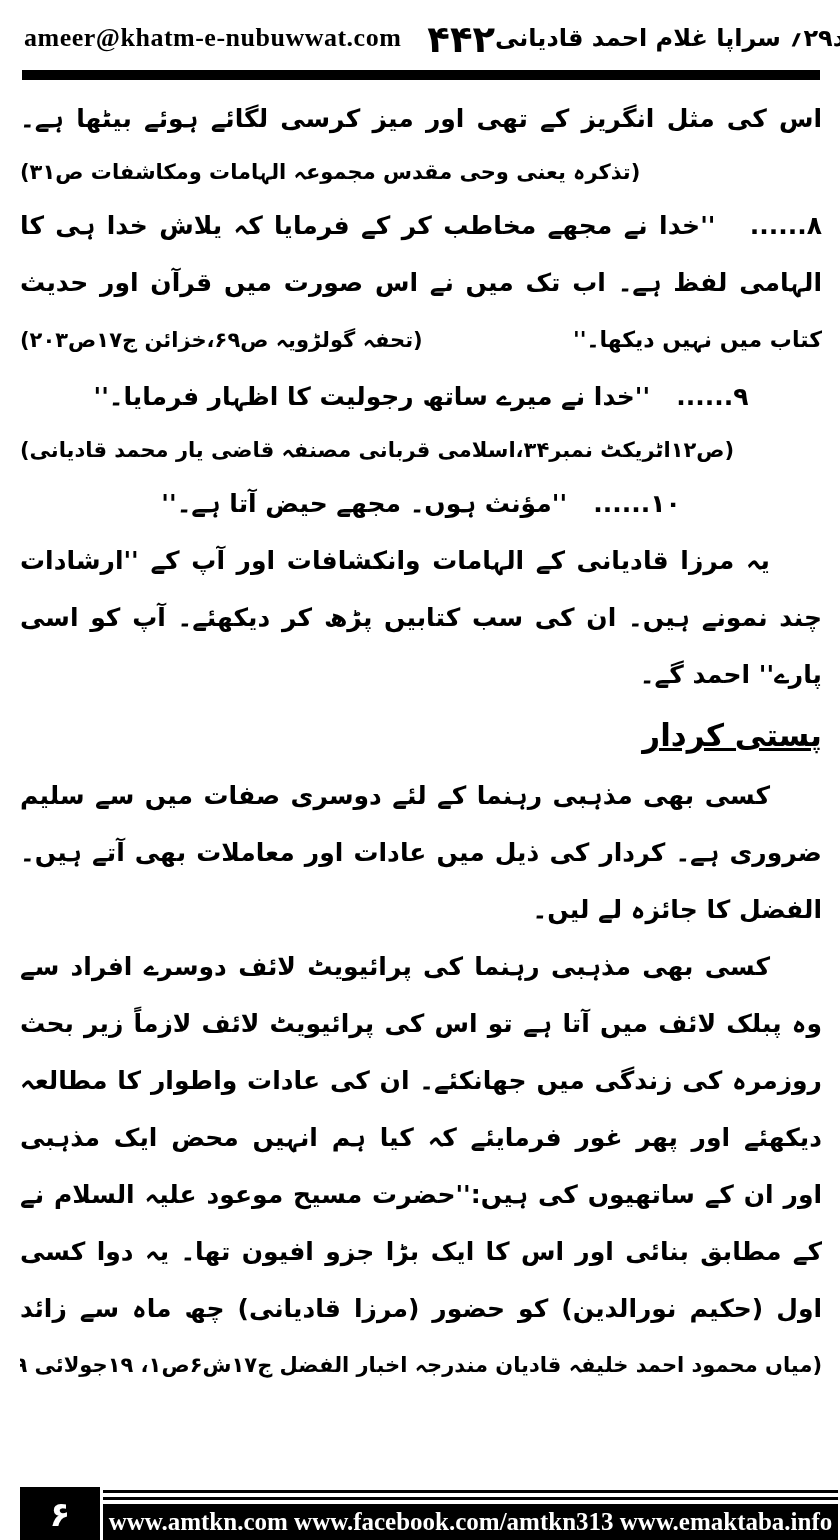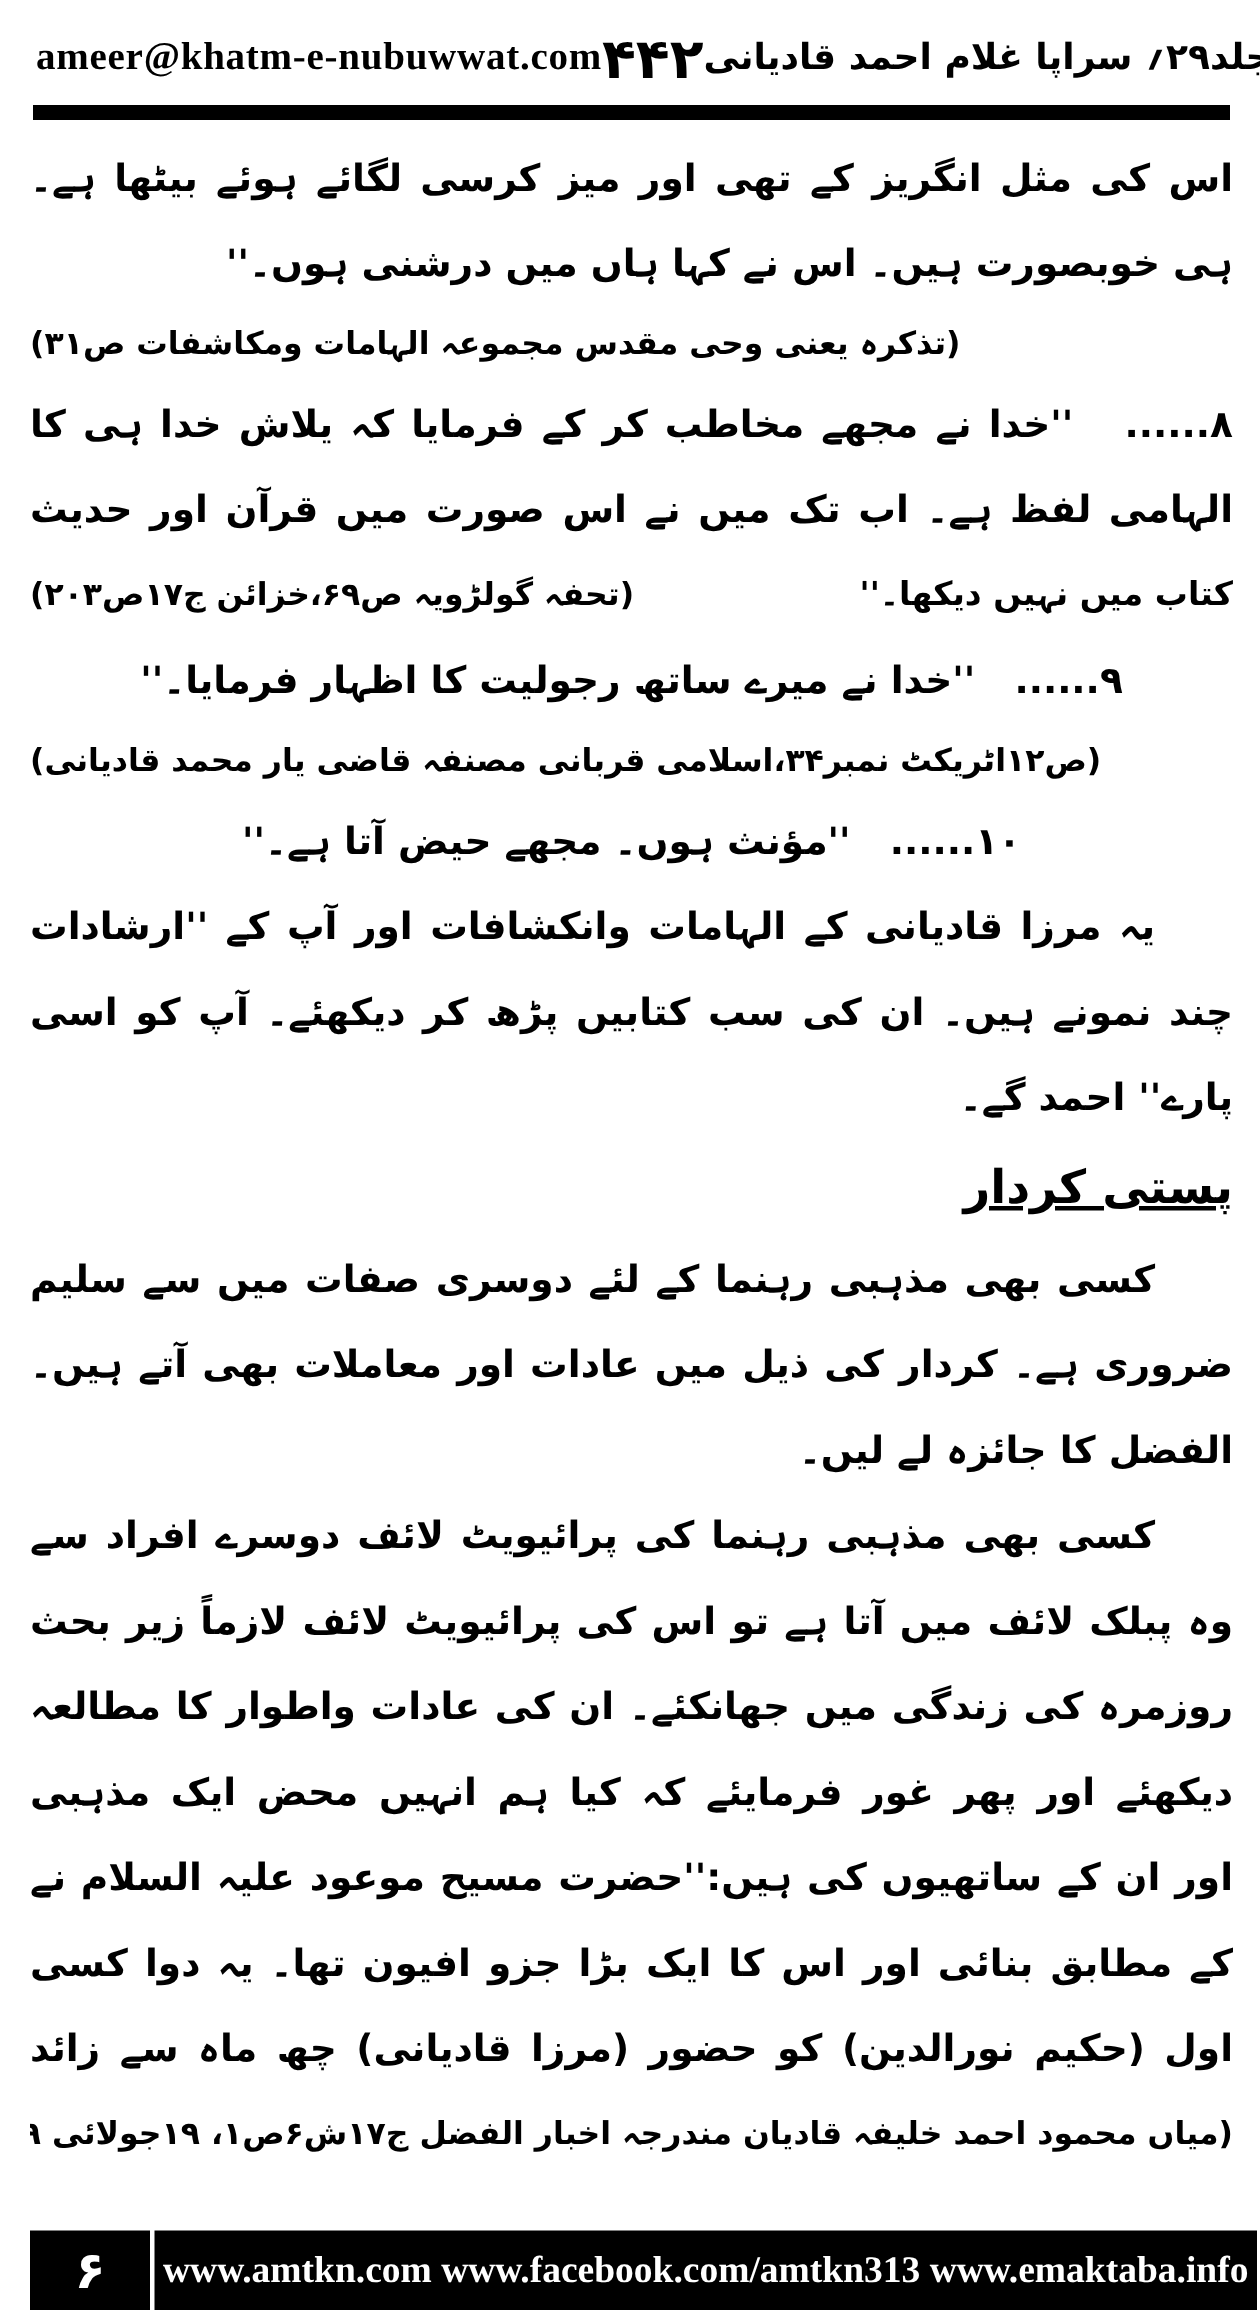--- a/index.html
+++ b/index.html
@@ -6,21 +6,21 @@
   .page{
     width:840px;height:1540px;background:#ffffff;color:#000;
     position:relative;overflow:hidden;margin:0 auto;
     font-family:"DejaVu Sans",sans-serif;
   }
   
   .header{
     display:flex;align-items:center;justify-content:space-between;
     padding:12px 20px 0 24px;height:52px;
   }
-  .header-left{display:flex;align-items:center;}
+  .header-left{display:flex;align-items:center;gap:26px;}
   .email{
     font-family:"Liberation Serif",serif;font-weight:bold;font-size:26px;
     letter-spacing:0.5px;white-space:nowrap;
   }
   .page-num{font-size:37px;font-weight:bold;line-height:1;padding-top:2px;}
   .book-title{
     direction:rtl;font-weight:bold;font-size:24px;white-space:nowrap;
   }
   .rule{height:10px;background:#000;margin:6px 20px 0 22px;}
   
@@ -52,21 +52,21 @@
   
   .footer{
     position:absolute;left:0;right:0;bottom:0;height:53px;
     display:flex;align-items:stretch;
   }
   .footer-pagebox{
     width:80px;margin-left:20px;background:#000;color:#fff;
     display:flex;align-items:center;justify-content:center;
     font-size:34px;font-weight:bold;
   }
-  .footer-right{flex:1;margin-left:3px;margin-right:2px;display:flex;flex-direction:row;}
+  .footer-right{flex:1;margin-left:3px;margin-right:2px;display:flex;flex-direction:column;}
   .thin-line{height:3px;background:#000;}
   .thin-gap{height:4px;background:#fff;}
   .pad-top{height:3px;background:#fff;}
   .url-bar{
     flex:1;background:#000;color:#fff;
     display:flex;align-items:center;justify-content:center;
     font-family:"Liberation Serif",serif;font-weight:bold;font-size:25px;
     white-space:nowrap;
   }
 </style>
@@ -80,21 +80,20 @@
       <span class="email">ameer@khatm-e-nubuwwat.com</span>
       <span class="page-num">۴۴۲</span>
     </div>
     <span class="book-title">احتساب جلد۲۹؍ سراپا غلام احمد قادیانی</span>
   </div>
   <div class="rule"></div>
 
   <div class="content">
 
     <div class="ln">اس کی مثل انگریز کے تھی اور میز کرسی لگائے ہوئے بیٹھا ہے۔ میں نے اس سے کہا کہ آپ بہت</div>
-    <div class="ln endline">ہی خوبصورت ہیں۔ اس نے کہا ہاں میں درشنی ہوں۔''</div>
 
     <div class="cit">(تذکرہ یعنی وحی مقدس مجموعہ الہامات ومکاشفات ص۳۱)</div>
 
     <div class="ln">۸......&nbsp;&nbsp;&nbsp;''خدا نے مجھے مخاطب کر کے فرمایا کہ یلاش خدا ہی کا نام ہے۔ یہ ایک نیا</div>
     <div class="ln">الہامی لفظ ہے۔ اب تک میں نے اس صورت میں قرآن اور حدیث میں نہیں پایا اور کسی لغت کی</div>
     <div class="flexline">
       <span class="qt">کتاب میں نہیں دیکھا۔''</span>
       <span class="inline-cit">(تحفہ گولڑویہ ص۶۹،خزائن ج۱۷ص۲۰۳)</span>
     </div>
 

